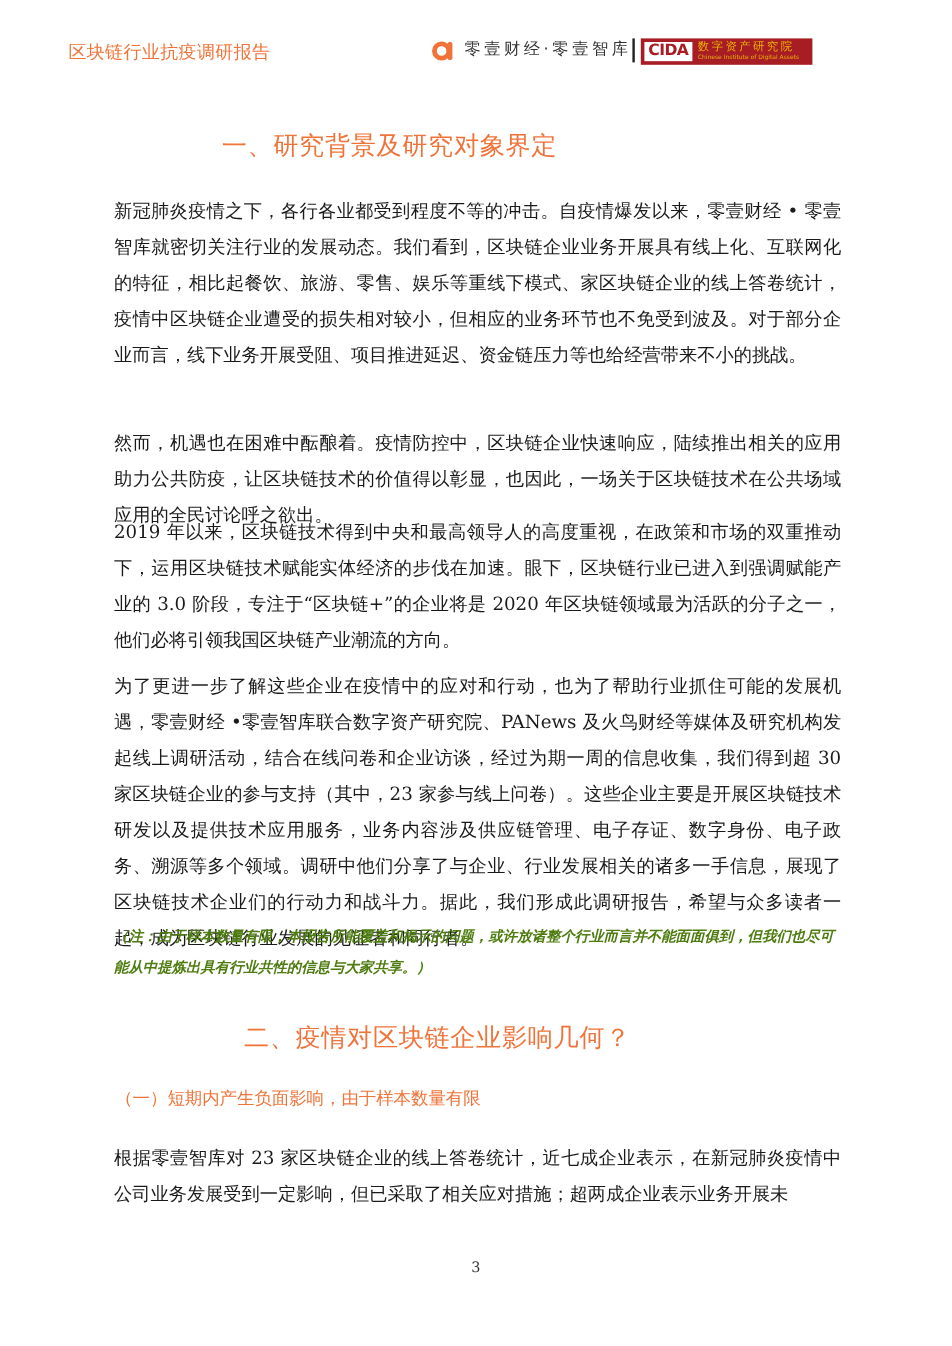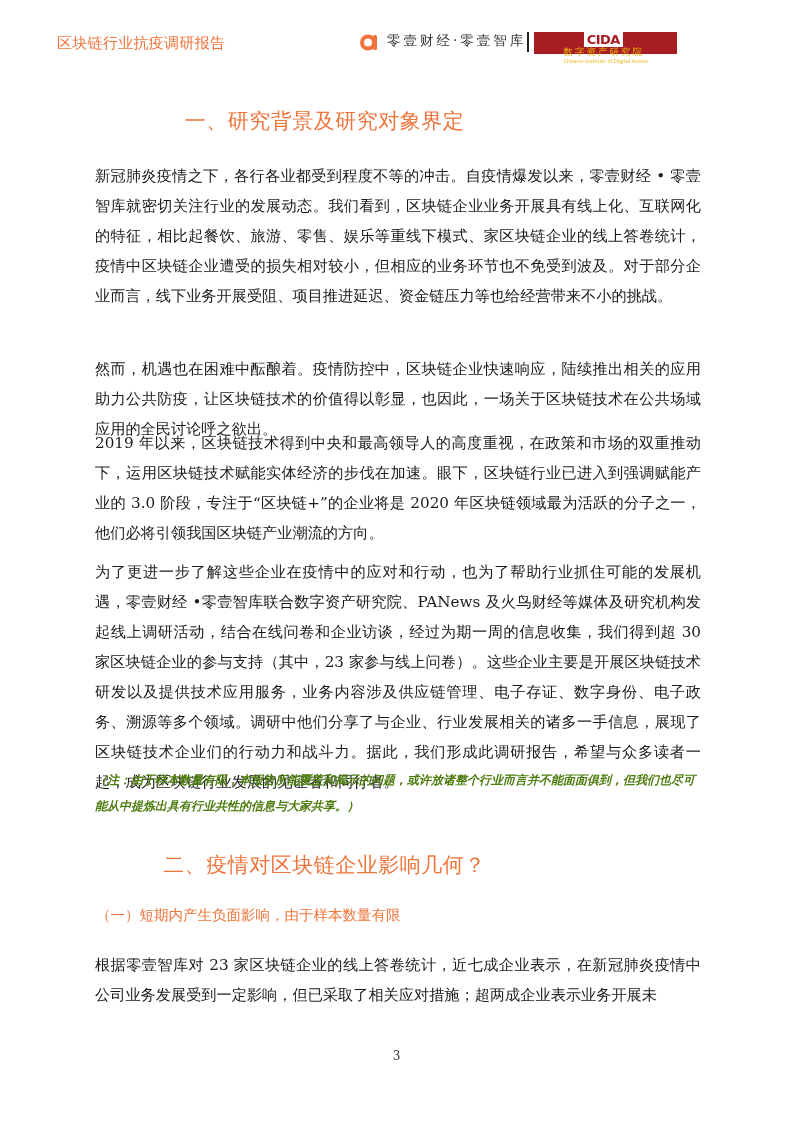--- a/index.html
+++ b/index.html
@@ -59,21 +59,20 @@
       margin-right: 5px;
     }
     .cida {
       background: #a81c24;
       height: 22px;
       width: 143px;
       display: flex;
       align-items: center;
       padding: 0 3px;
       box-sizing: border-box;
-      flex-direction: column;
     }
     .cida-mark {
       background: #ffffff;
       color: #a81c24;
       font-family: "DejaVu Sans", "Liberation Sans", sans-serif;
       font-weight: bold;
       font-size: 13px;
       line-height: 15px;
       height: 16px;
       padding: 0 3px;
@@ -168,19 +167,19 @@
 
 <div class="section-title" style="top:107px;">一、研究背景及研究对象界定</div>
 
 <p class="para" style="top:161px;">新冠肺炎疫情之下，各行各业都受到程度不等的冲击。自疫情爆发以来，零壹财经 • 零壹智库就密切关注行业的发展动态。我们看到，区块链企业业务开展具有线上化、互联网化的特征，相比起餐饮、旅游、零售、娱乐等重线下模式、家区块链企业的线上答卷统计，疫情中区块链企业遭受的损失相对较小，但相应的业务环节也不免受到波及。对于部分企业而言，线下业务开展受阻、项目推进延迟、资金链压力等也给经营带来不小的挑战。</p>
 <p class="para" style="top:354px;">然而，机遇也在困难中酝酿着。疫情防控中，区块链企业快速响应，陆续推出相关的应用助力公共防疫，让区块链技术的价值得以彰显，也因此，一场关于区块链技术在公共场域应用的全民讨论呼之欲出。</p>
 <p class="para" style="top:428px;">2019 年以来，区块链技术得到中央和最高领导人的高度重视，在政策和市场的双重推动下，运用区块链技术赋能实体经济的步伐在加速。眼下，区块链行业已进入到强调赋能产业的 3.0 阶段，专注于“区块链+”的企业将是 2020 年区块链领域最为活跃的分子之一，他们必将引领我国区块链产业潮流的方向。</p>
 <p class="para" style="top:541px;margin-top:16px;">为了更进一步了解这些企业在疫情中的应对和行动，也为了帮助行业抓住可能的发展机遇，零壹财经 •零壹智库联合数字资产研究院、PANews 及火鸟财经等媒体及研究机构发起线上调研活动，结合在线问卷和企业访谈，经过为期一周的信息收集，我们得到超 30 家区块链企业的参与支持（其中，23 家参与线上问卷）。这些企业主要是开展区块链技术研发以及提供技术应用服务，业务内容涉及供应链管理、电子存证、数字身份、电子政务、溯源等多个领域。调研中他们分享了与企业、行业发展相关的诸多一手信息，展现了区块链技术企业们的行动力和战斗力。据此，我们形成此调研报告，希望与众多读者一起，成为区块链行业发展的见证者和同行者。</p>
 
 <p class="note" style="top:767px;">（注：由于样本数量有限，本报告所能覆盖和揭示的问题，或许放诸整个行业而言并不能面面俱到，但我们也尽可能从中提炼出具有行业共性的信息与大家共享。）</p>
 
-<div class="section-title" style="top:851px;">二、疫情对区块链企业影响几何？</div>
+<div class="section-title" style="top:851px;margin-left:40px;">二、疫情对区块链企业影响几何？</div>
 
 <div class="sub-title" style="top:906px;">（一）短期内产生负面影响，由于样本数量有限</div>
 
 <p class="para" style="top:950px;">根据零壹智库对 23 家区块链企业的线上答卷统计，近七成企业表示，在新冠肺炎疫情中公司业务发展受到一定影响，但已采取了相关应对措施；超两成企业表示业务开展未</p>
 
 <div class="page-number">3</div>
 
 </body></html>

